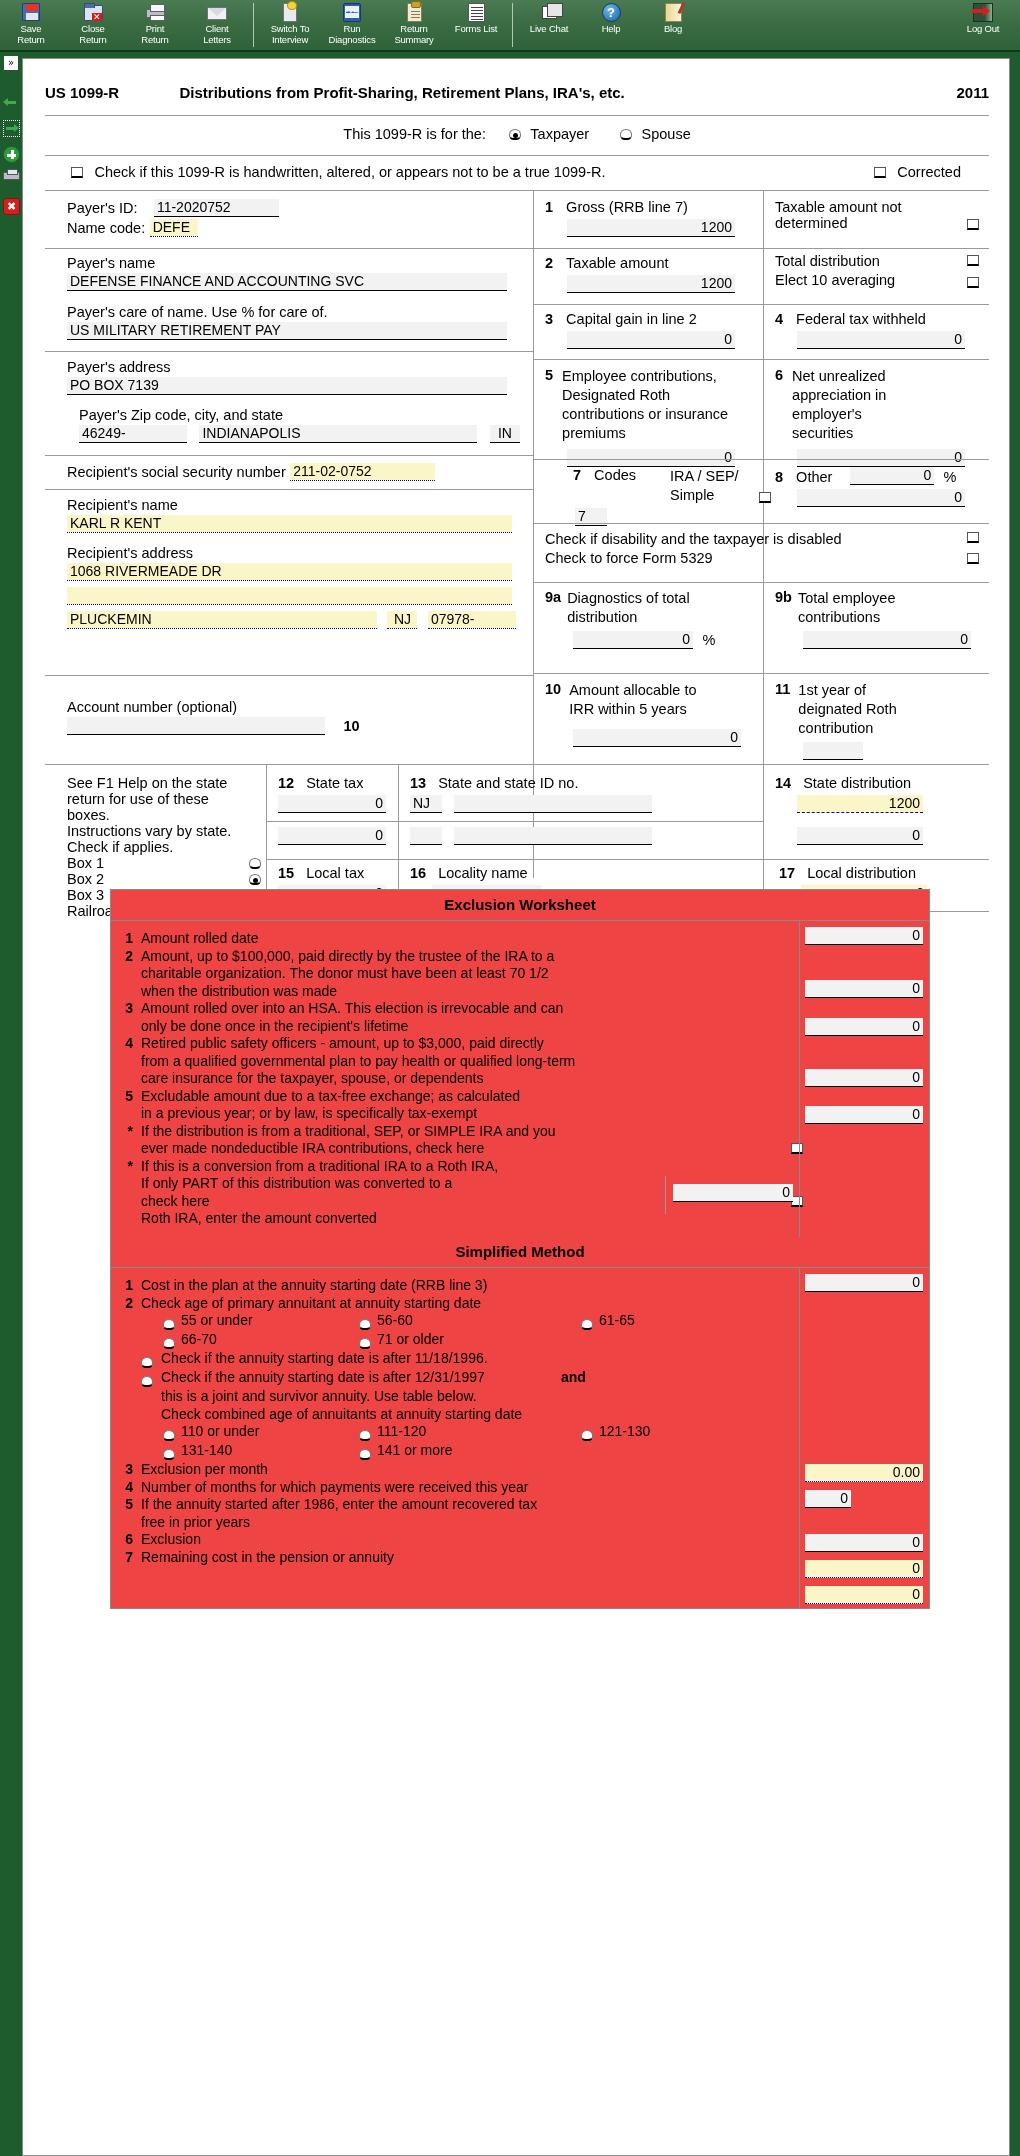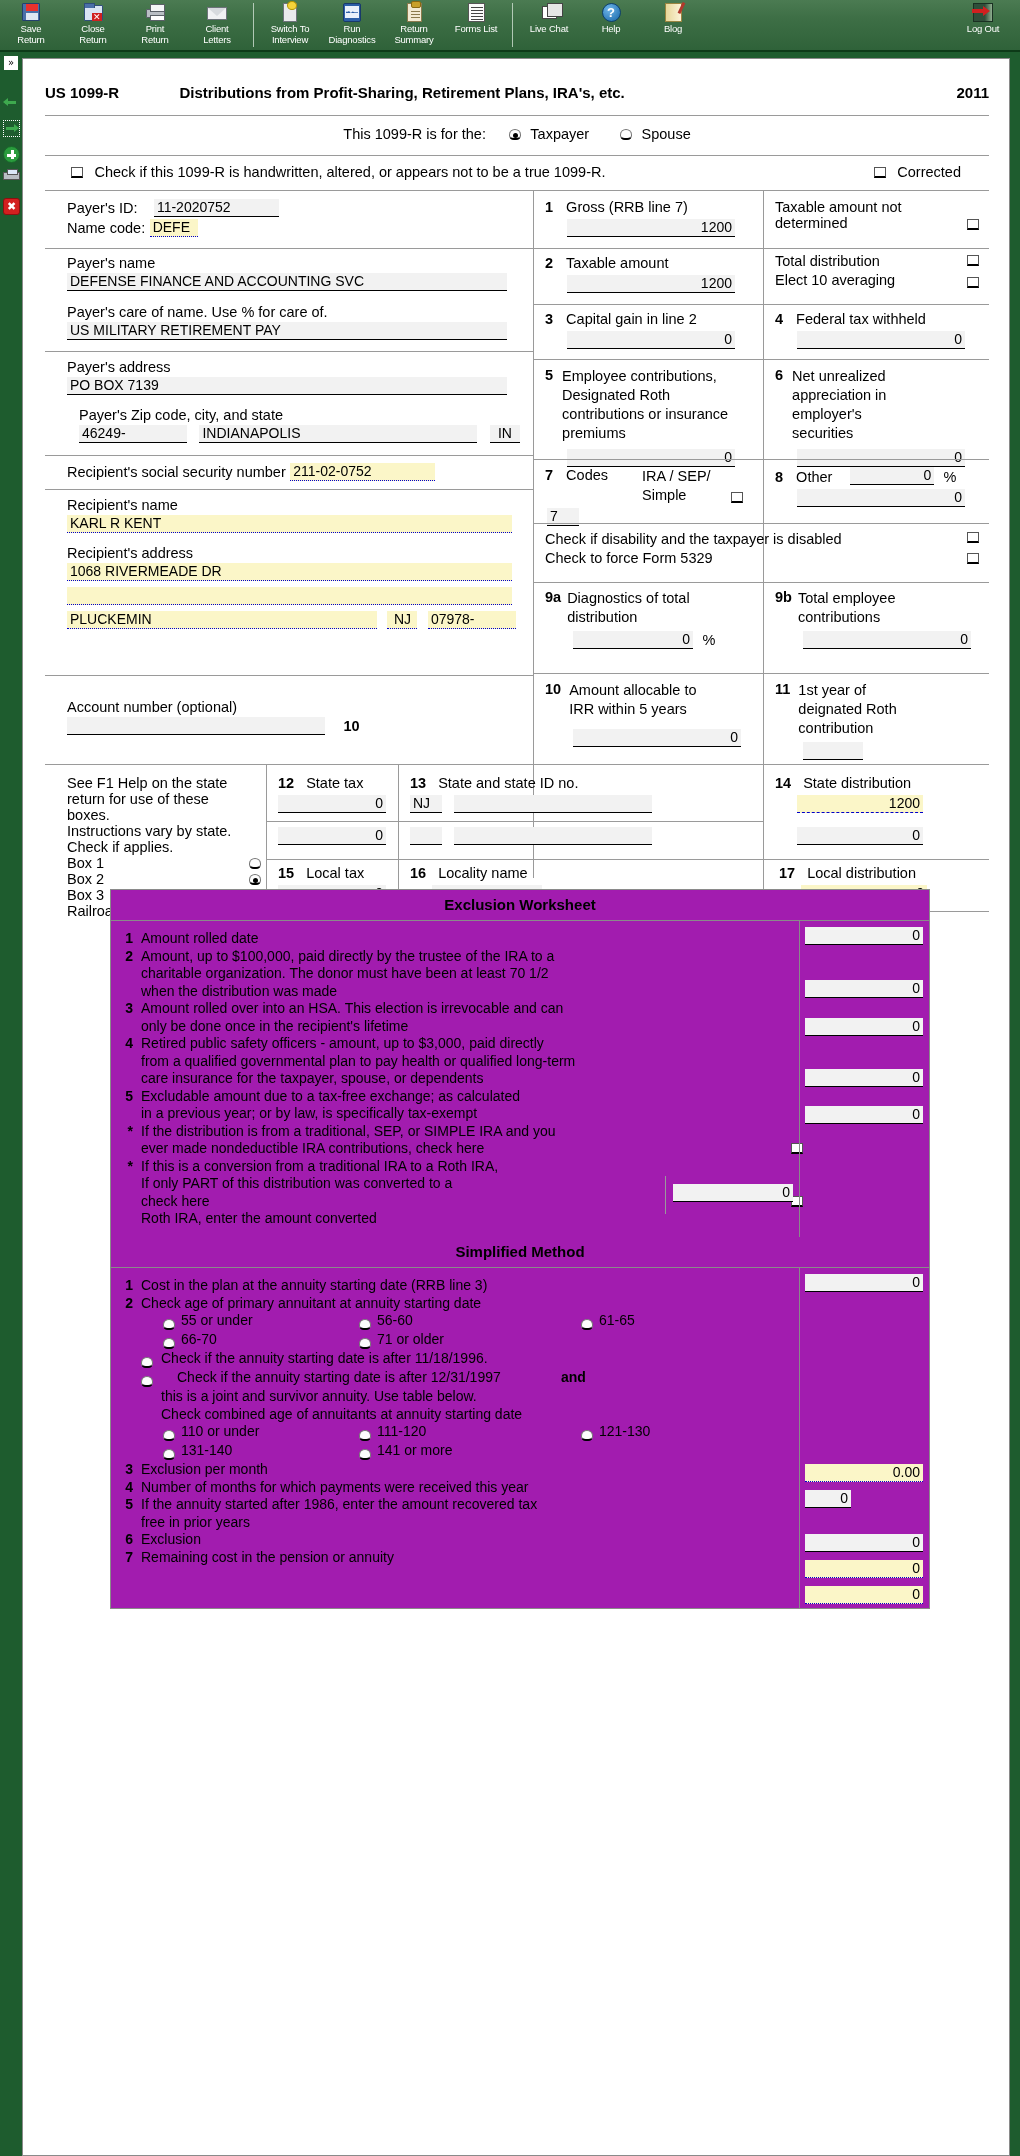--- a/index.html
+++ b/index.html
@@ -122,21 +122,21 @@
     display:inline-block; width:12px; height:11px; border-radius:50% 50% 40% 40%;
     border:1.3px solid #777; border-bottom:2px solid #000; background:#fdfdfd;
     vertical-align:middle; position:relative; cursor:pointer;
   }
   .rdo.on:after{
     content:""; position:absolute; left:3px; top:2.5px; width:5px; height:5px;
     border-radius:50%; background:#000;
   }
 
   
-  .panel{ border:1px solid #8a8a8a; background:#a21caf; }
+  .panel{ border:1px solid #8a8a8a; background:#ef4444; }
   .panel-head{
     text-align:center; font-size:15px; font-weight:bold; padding:6px 0 7px;
     border-bottom:1px solid #8a8a8a;
   }
   .ws-row{ display:flex; }
   .ws-left{ flex:1 1 auto; padding:0; }
   .ws-amt-col{ width:130px; border-left:1px solid #8a8a8a; position:relative; }
 
   .li{ display:flex; font-size:14px; line-height:17.5px; color:#000; }
   .li .n{ width:22px; text-align:right; font-weight:bold; padding-right:8px; flex:0 0 22px; }
@@ -389,21 +389,21 @@
   </div>
   <div style="position:absolute;left:752px;top:308px;width:206px">
     <div class="lbl" style="display:flex">
       <span class="num">6</span>
       <span style="margin-left:9px;line-height:19px;max-width:112px">Net unrealized appreciation in employer's securities</span>
     </div>
     <div class="fld r" style="width:168px;margin:6px 0 0 22px">0</div>
   </div>
   <div class="hr" style="position:absolute;left:510px;top:400px;width:456px"></div>
 
-  <div style="position:absolute;left:522px;top:408px;width:210px">
+  <div style="position:absolute;left:550px;top:408px;width:210px">
     <div class="lbl" style="white-space:nowrap">
       <span class="num">7</span>
       <span style="margin-left:9px">Codes</span>
       <span style="display:inline-block;width:26px"></span>
       <span style="display:inline-block;white-space:pre-line;vertical-align:top;line-height:19px">IRA / SEP/
 Simple</span>
     </div>
     <div class="fld" style="width:32px;margin:3px 0 0 2px">7</div>
     <span class="cbx" style="position:absolute;left:186px;top:25px"></span>
   </div>
@@ -678,21 +678,21 @@
           <span class="n">2</span>
           <span class="t" style="position:relative">
             <span style="position:absolute;left:0px;top:3px"><span class="rdo"></span></span>
             <span style="position:absolute;left:20px">Check if the annuity starting date is after 11/18/1996.</span>
           </span>
         </div>
         <div class="li cont" style="position:relative;height:19px">
           <span class="n">2</span>
           <span class="t" style="position:relative">
             <span style="position:absolute;left:0px;top:3px"><span class="rdo"></span></span>
-            <span style="position:absolute;left:36px">Check if the annuity starting date is after 12/31/1997</span>
+            <span style="position:absolute;left:20px">Check if the annuity starting date is after 12/31/1997</span>
             <span style="position:absolute;left:420px;font-weight:bold">and</span>
           </span>
         </div>
         <div class="li cont">
             <span class="n">2</span>
             <span class="t" style="padding-left:20px">this is a joint and survivor annuity.  Use table below.</span>
           </div>
         <div class="li cont">
             <span class="n">2</span>
             <span class="t" style="padding-left:20px">Check combined age of annuitants at annuity starting date</span>

